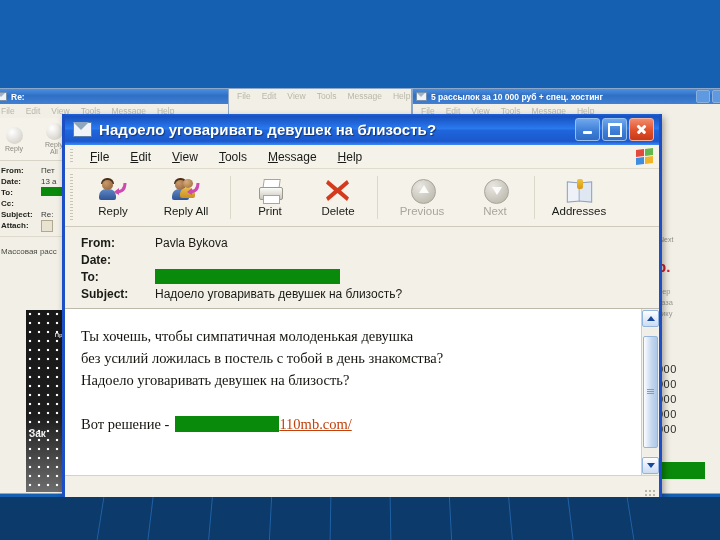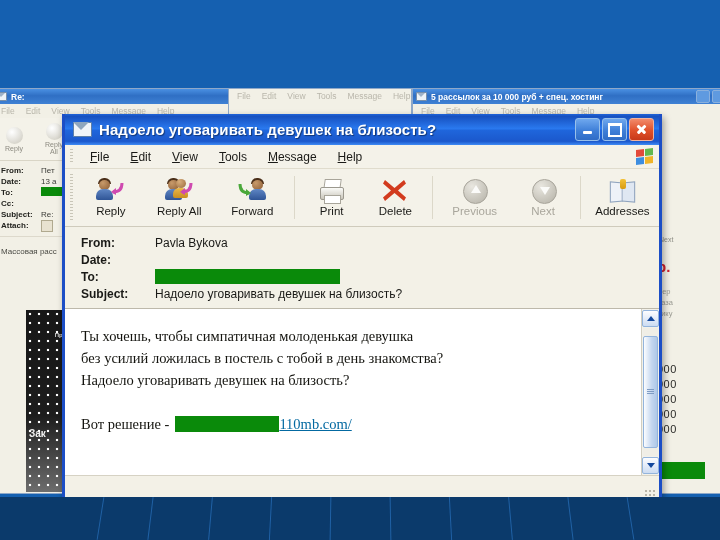--- a/index.html
+++ b/index.html
@@ -260,21 +260,21 @@
   .redact{display:inline-block;background:#0a8a0a;height:15px;}
 
   .bodywrap{flex:1;display:flex;background:#fff;min-height:0;}
   .bodyarea{
     flex:1;padding:16px 12px 10px 16px;
     font-family:"Liberation Serif",serif;font-size:14.5px;color:#14140f;line-height:22px;
   }
   .bodyarea p{margin:0;}
   .solution{margin-top:22px;display:flex;align-items:center;}
   .solution .redact2{display:inline-block;background:#0a8a0a;height:16px;width:104px;}
-  .solution .lnk{color:#0369a1;text-decoration:underline;font-family:"Liberation Serif",serif;font-size:14.5px;}
+  .solution .lnk{color:#c2410c;text-decoration:underline;font-family:"Liberation Serif",serif;font-size:14.5px;}
 
   .vscroll{
     width:17px;flex:none;background:#f2f1ea;border-left:1px solid #d2cec0;
     display:flex;flex-direction:column;align-items:center;padding:1px 0;
   }
   .sbtn{
     width:15px;height:15px;flex:none;border:1px solid #93b4dc;border-radius:2px;
     background:linear-gradient(to bottom,#fdfdff,#ccdcf2);
     display:flex;align-items:center;justify-content:center;
   }
@@ -470,34 +470,20 @@
           <span class="arrow">
             <svg width="14" height="14" viewBox="0 0 14 14">
               <path d="M12 1 C12 8, 8 10, 3 10" stroke="#cf4ab0" stroke-width="3" fill="none"></path>
               <path d="M6 6 L1 10 L6 13 Z" fill="#cf4ab0"></path>
             </svg>
           </span>
         </span>
         <span>Reply All</span>
       </div>
 
-      <div class="tbtn wide">
-        <span class="ico">
-          <span class="hair" style="left:13px;"></span>
-          <span class="head" style="left:14px;"></span>
-          <span class="body" style="left:11px;"></span>
-          <span class="arrow" style="left:0;right:auto;">
-            <svg width="14" height="14" viewBox="0 0 14 14">
-              <path d="M2 2 C2 9, 6 11, 11 11" stroke="#4aa83a" stroke-width="3" fill="none"></path>
-              <path d="M8 7 L13 11 L8 14 Z" fill="#4aa83a"></path>
-            </svg>
-          </span>
-        </span>
-        <span>Forward</span>
-      </div>
 
       <div class="tsep"></div>
 
       <div class="tbtn">
         <span class="ico printer">
           <span class="ppaper"></span>
             <span class="pbody"></span>
             <span class="pout"></span>
         </span>
         <span>Print</span>

